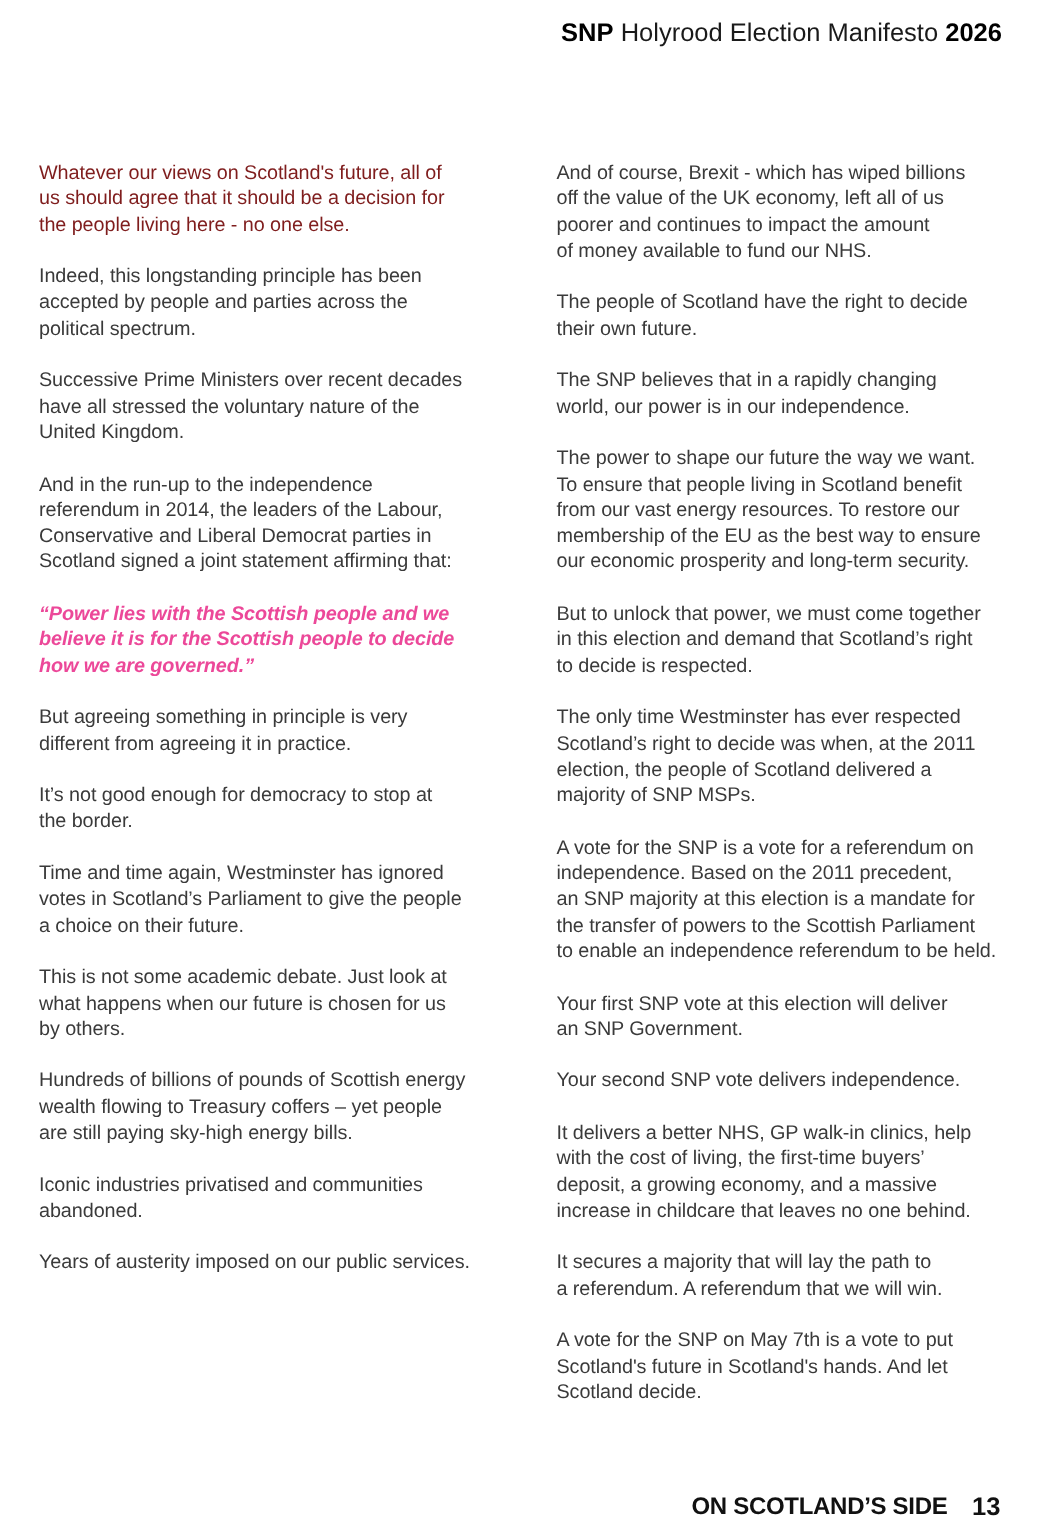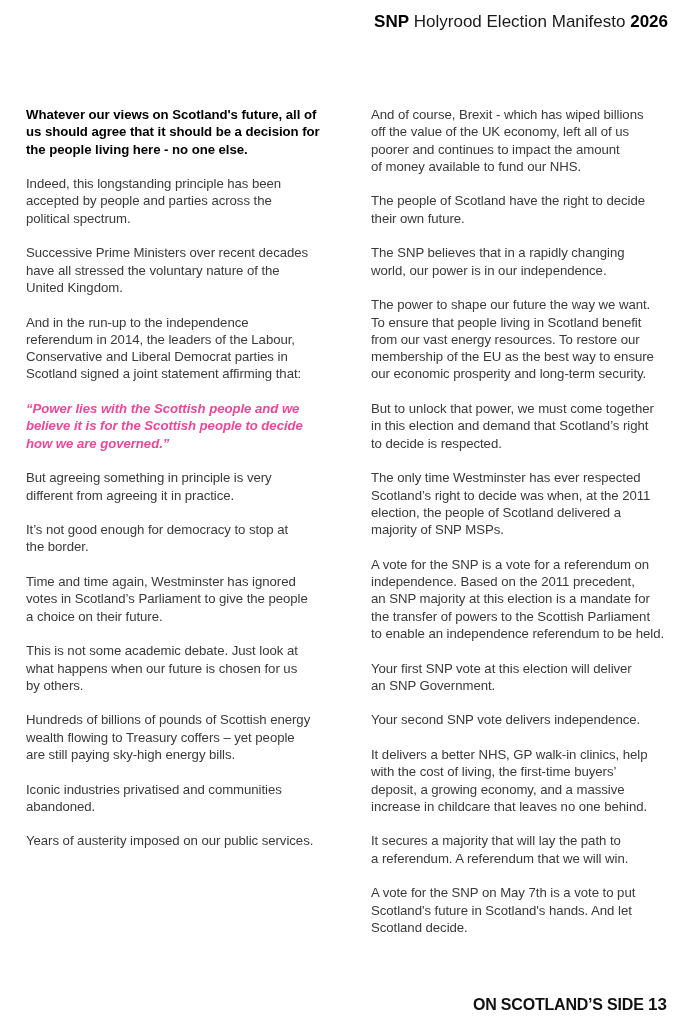--- a/index.html
+++ b/index.html
@@ -4,25 +4,25 @@
 <style>
   html, body { margin: 0; padding: 0; background: #ffffff; }
   body { width: 693px; height: 1023px; position: relative; overflow: hidden;
          font-family: "Liberation Sans", sans-serif; color: #3a3a3a; }
   .header { position: absolute; right: 25px; top: 12px; font-size: 17px; color: #1a1a1a; white-space: nowrap; }
   .header b { font-weight: 700; color: #000; }
   .col { position: absolute; top: 106px; font-size: 13.2px; line-height: 17.3px; letter-spacing: -0.05px; }
   .col-left { left: 26px; width: 315px; }
   .col-right { left: 355px; width: 320px; margin-left: 16px; }
   .col p { margin: 0 0 17.3px 0; white-space: pre-line; }
-  .col p.bold { font-weight: 700; color: #000000; }
+  .col p.bold { font-weight: 400; color: #7f1d1d; }
   .col p.quote { font-weight: 700; font-style: italic; color: #ec4899; }
   .footer { position: absolute; right: 26px; top: 995px; white-space: nowrap; color: #111; }
   .footer .tag { font-size: 16px; font-weight: 700; letter-spacing: -0.2px; vertical-align: middle; }
-  .footer .page { font-size: 17px; font-weight: 700; margin-left: 0; vertical-align: middle; }
+  .footer .page { font-size: 17px; font-weight: 700; margin-left: 12px; vertical-align: middle; }
 </style>
 </head>
 <body>
 
 <div class="header">
   <b>SNP</b>
   <span>Holyrood Election Manifesto</span>
   <b>2026</b>
 </div>
 

